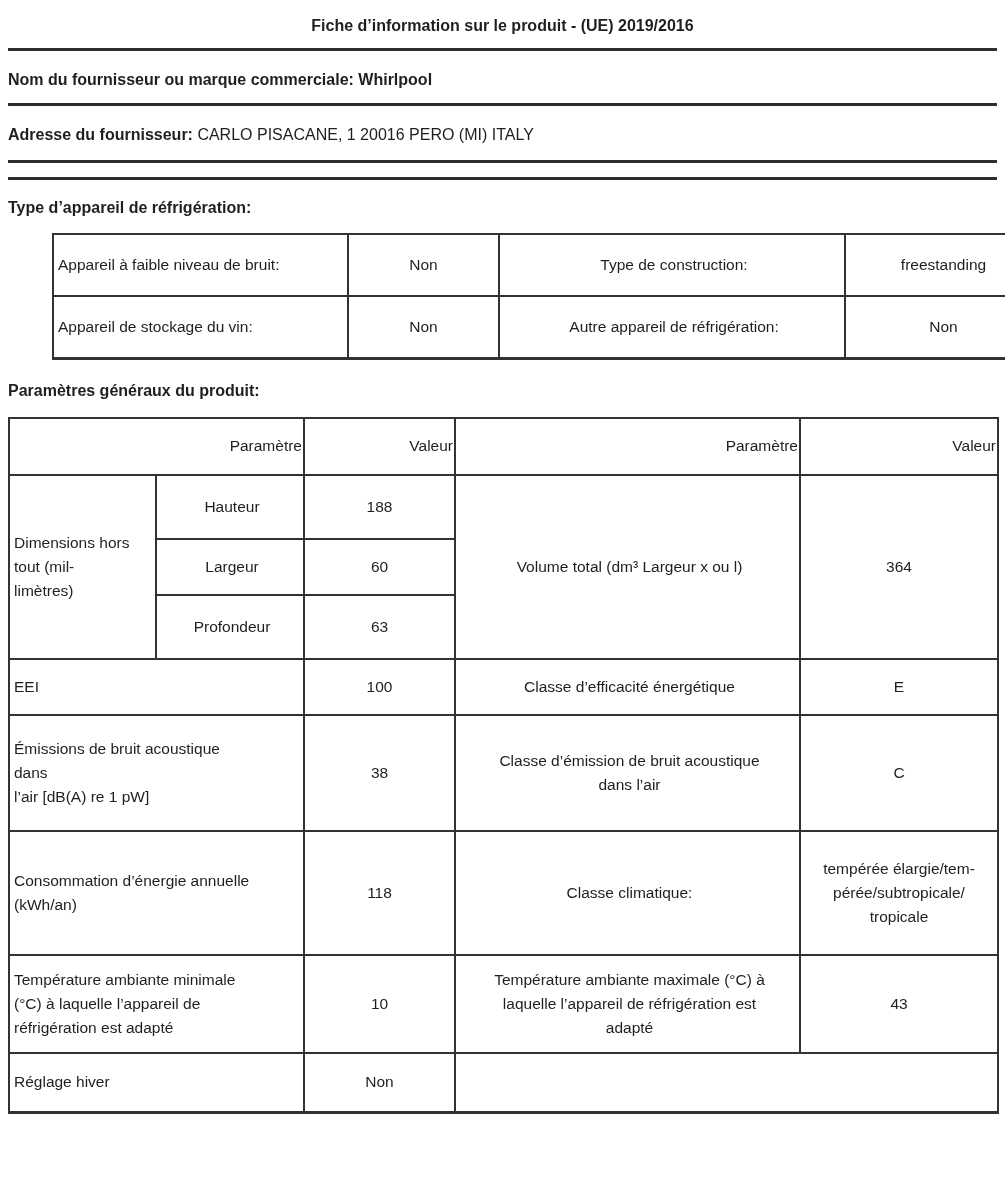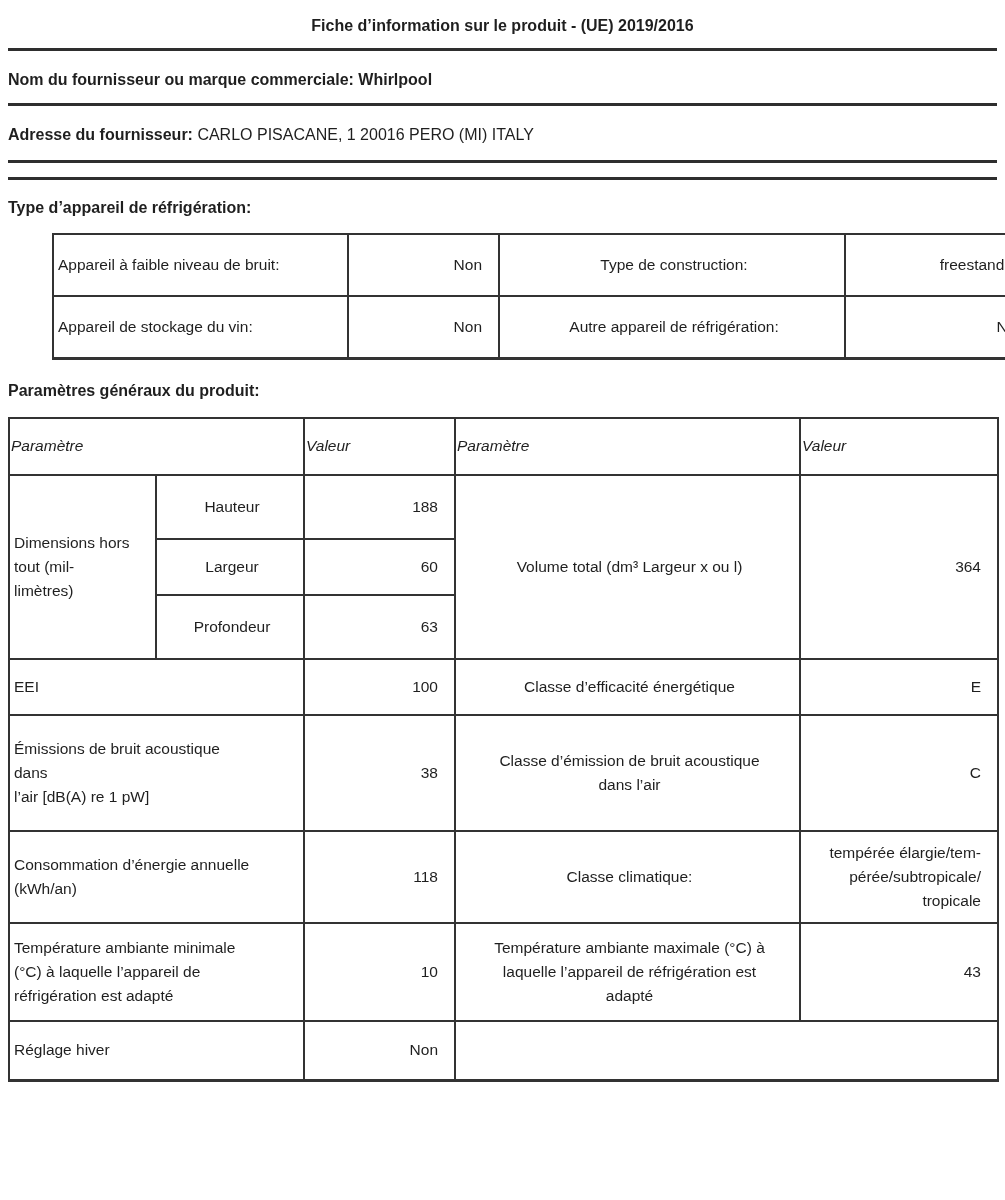--- a/index.html
+++ b/index.html
@@ -54,22 +54,22 @@
     font-size: 15.5px;
     line-height: 24px;
     vertical-align: middle;
     white-space: pre-line;
     overflow: hidden;
   }
   .tbl tr.last td { border-bottom-width: 3px; }
 
   td.lbl  { text-align: left; padding: 4px 6px 4px 4px; }
   td.lbl3 { text-align: center; padding-left: 10px; }
-  td.val  { text-align: right; padding: 2px 16px; }
-  td.hdr  { text-align: left; font-style: italic; }
+  td.val  { text-align: center; padding: 2px 16px; }
+  td.hdr  { text-align: right; }
 </style>
 </head>
 <body>
 
 <div class="page">
 
   <div class="doc-title">Fiche d’information sur le produit - (UE) 2019/2016</div>
   <div class="rule r1"></div>
 
   <p class="info-line bold-all"><span>Nom du fournisseur ou marque commerciale:</span> <span>Whirlpool</span></p>
@@ -148,21 +148,21 @@
       <tr>
         <td class="lbl" colspan="2" style="height:116px">Émissions de bruit acoustique
 dans
 l’air [dB(A) re 1 pW]</td>
         <td class="val">38</td>
         <td class="lbl lbl3">Classe d’émission de bruit acoustique
 dans l’air</td>
         <td class="val">C</td>
       </tr>
       <tr>
-        <td class="lbl" colspan="2" style="height:92px">Consommation d’énergie annuelle
+        <td class="lbl" colspan="2" style="height:124px">Consommation d’énergie annuelle
 (kWh/an)</td>
         <td class="val">118</td>
         <td class="lbl lbl3">Classe climatique:</td>
         <td class="val">tempérée élargie/tem-
 pérée/subtropicale/
 tropicale</td>
       </tr>
       <tr>
         <td class="lbl" colspan="2" style="height:98px">Température ambiante minimale
 (°C) à laquelle l’appareil de

